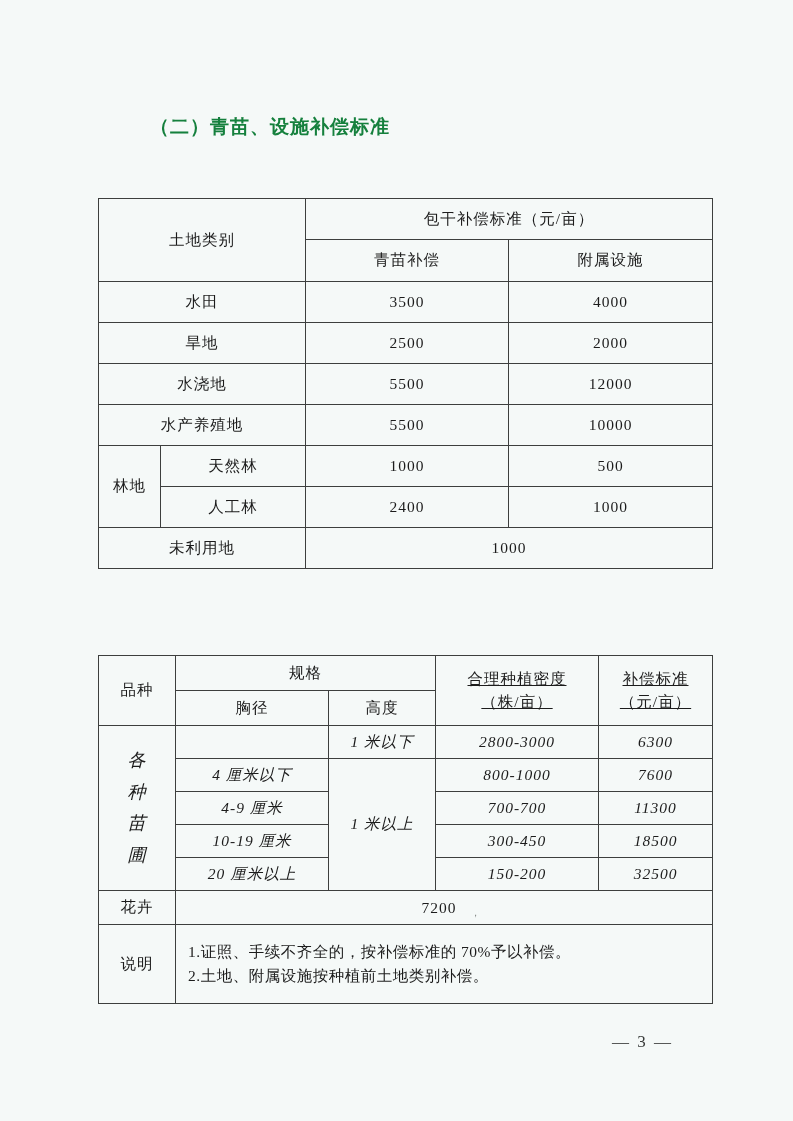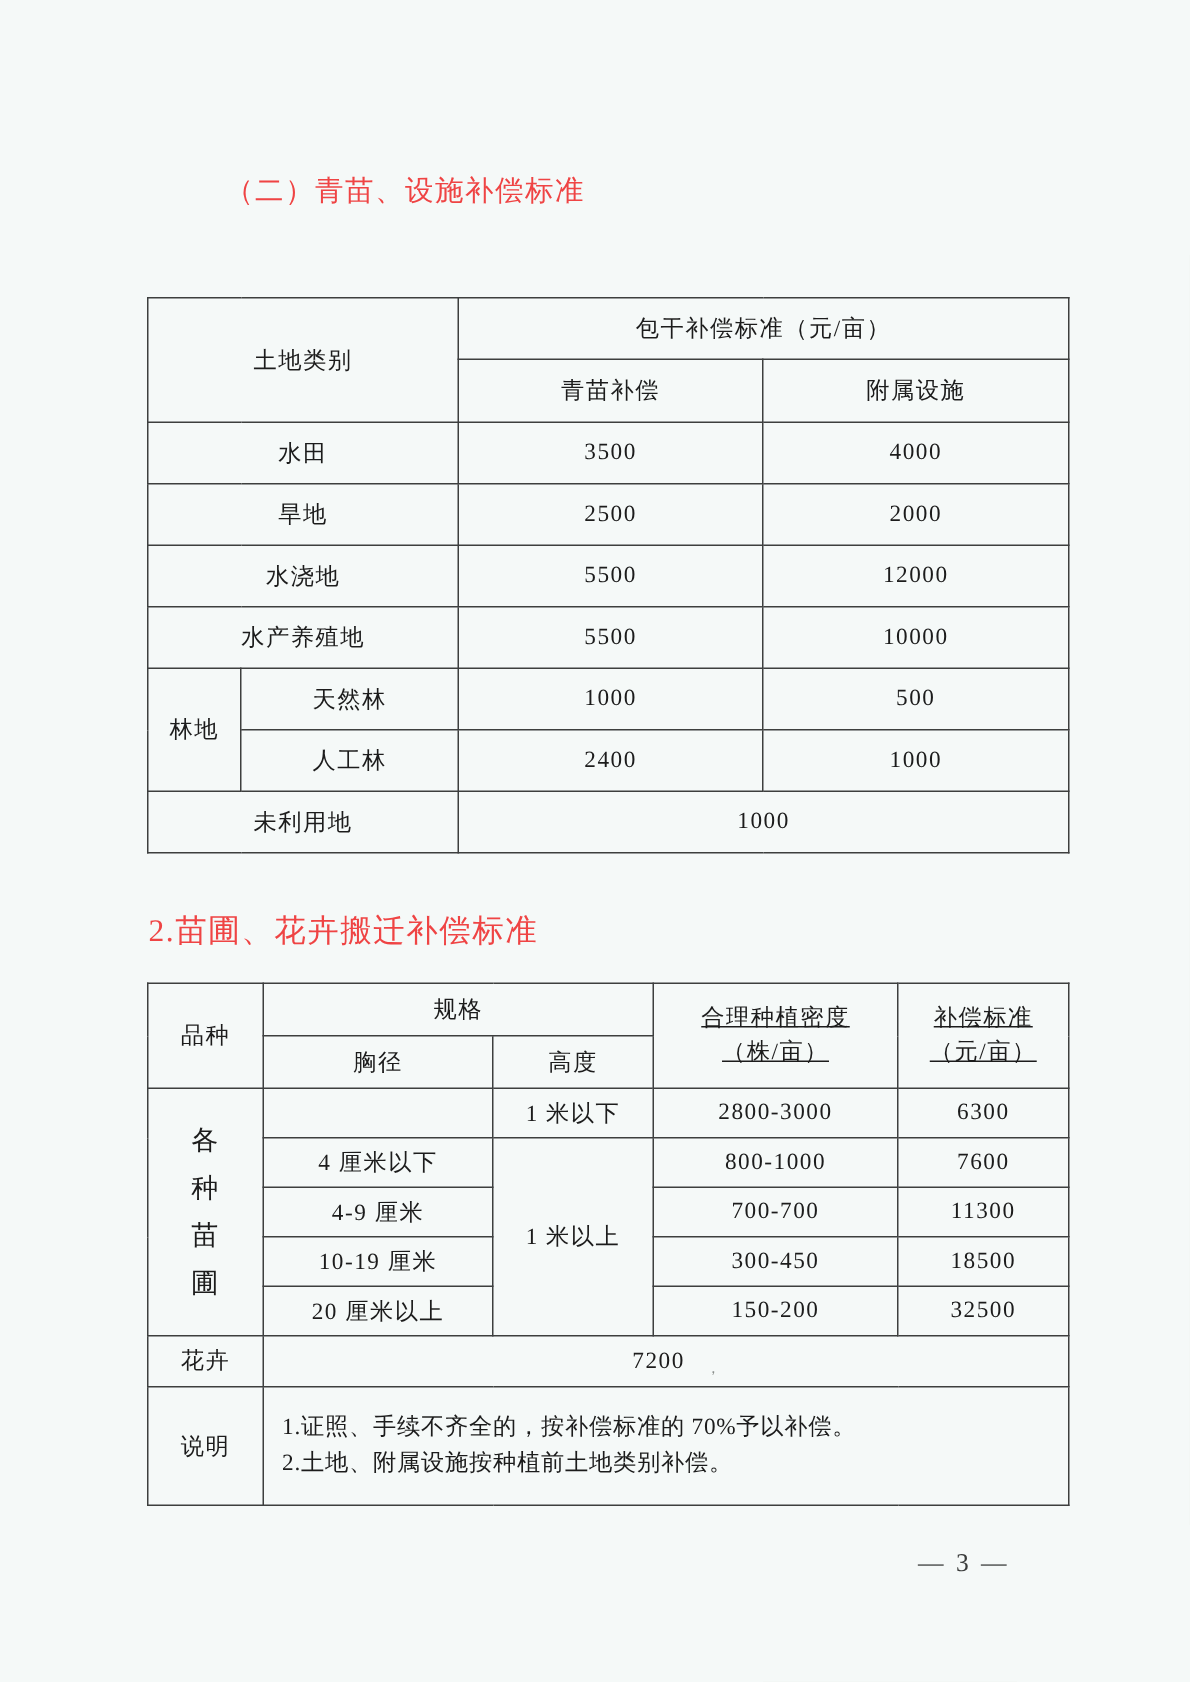--- a/index.html
+++ b/index.html
@@ -11,22 +11,22 @@
     position:relative;
     overflow:hidden;
   }
   .page{
     position:absolute;left:0;top:0;
     width:793px;height:1121px;
     background:#f5f9f8;
   }
   .heading{
     position:absolute;
-    font-weight:400;
-    color:#ef4444;
+    font-weight:700;
+    color:#15803d;
     white-space:nowrap;
     letter-spacing:1px;
   }
   .h-section{left:150px;top:114px;font-size:19px;}
   .h-sub1{left:142px;top:148px;font-size:21px;}
   .h-sub2{left:99px;top:606px;font-size:21px;}
 
   table{
     border-collapse:collapse;
     table-layout:fixed;
@@ -42,21 +42,21 @@
     color:#1c1c1c;
     letter-spacing:1px;
   }
   .t1{left:98px;top:198px;width:614px;}
   .t1 .hrow1 td,.t1 .hrow1 th{height:40px;margin-top:48px;}
   .t1 .hrow2 td,.t1 .hrow2 th{height:41px;}
   .t1 .drow td{height:40px;}
 
   .t2{left:98px;top:655px;width:614px;}
   .t2 .hrow td,.t2 .hrow th{height:34px;}
-  .t2 .drow td{height:32px;}
+  .t2 .drow td{height:32px;font-style:italic;}
   .t2 .frow td{height:33px;}
   .t2 .nrow td{height:66px;}
 
   .two-line{line-height:1.45;text-decoration:underline;}
   .vertical-label{
     width:1.1em;margin:0 auto;
     word-break:break-all;
     line-height:1.75;
     font-size:18px;
   }
@@ -133,21 +133,20 @@
       <td>2400</td>
       <td>1000</td>
     </tr>
     <tr class="drow">
       <td colspan="2">未利用地</td>
       <td colspan="2">1000</td>
     </tr>
   </tbody>
     </table>
 
-  <div class="heading h-sub2">2.苗圃、花卉搬迁补偿标准</div>
 
   <table class="t2">
     <colgroup>
       <col style="width:77px">
         <col style="width:153px">
         <col style="width:107px">
         <col style="width:163px">
         <col style="width:114px">
     </colgroup>
     <tbody>

